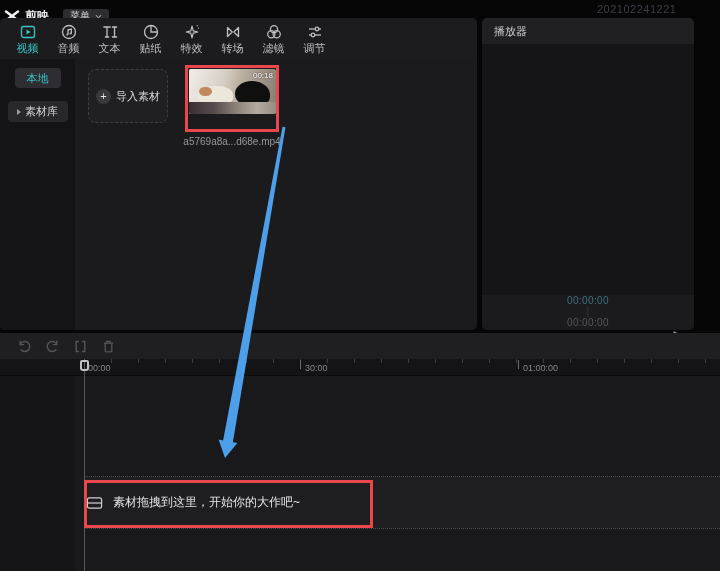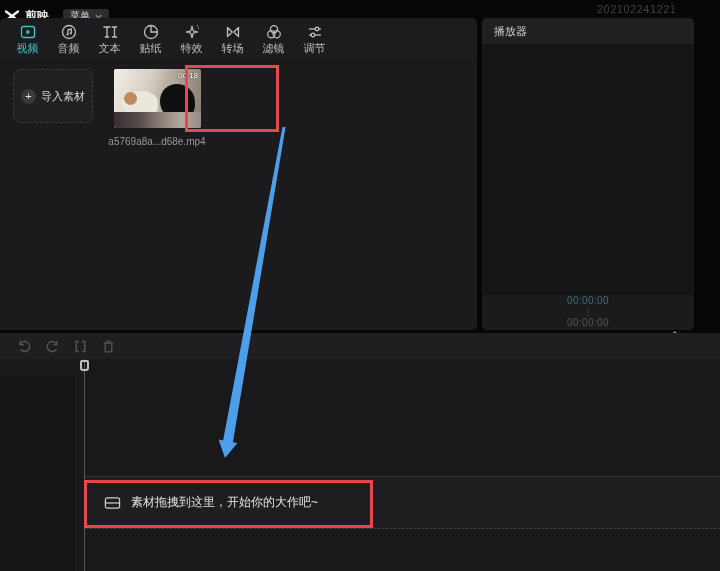--- a/index.html
+++ b/index.html
@@ -42,21 +42,21 @@
     border-top:3px solid transparent; border-bottom:3px solid transparent; }
 
   .media { flex:1; position:relative; background:#1b1b1d; border-radius:0 0 5px 0; }
   .import-btn { position:absolute; left:13px; top:10px; width:80px; height:54px;
     background:#202023; border:1px dashed #3e3e42; border-radius:8px;
     display:flex; align-items:center; justify-content:center; gap:5px;
     color:#d8d8dc; font-size:11px; font-family:inherit; cursor:pointer; }
   .plus-circle { width:15px; height:15px; border-radius:50%; background:#38383d;
     color:#e8e8e8; font-size:11px; line-height:15px; text-align:center; flex:0 0 15px; }
 
-  .clip { position:absolute; left:114px; top:10px; width:87px; height:59px;
+  .clip { position:absolute; left:114px; top:10px; width:87px; height:45px;
     border-radius:2px; overflow:hidden; cursor:pointer; }
   .thumb-wall { position:absolute; inset:0;
     background:linear-gradient(100deg,#ded7cc 0%,#cdc5b8 40%,#a89d8e 72%,#877c70 100%); }
   .thumb-light { position:absolute; inset:0;
     background:linear-gradient(115deg, rgba(255,255,255,.55) 0%, rgba(255,255,255,0) 50%); }
   .cat-black { position:absolute; right:7%; top:26%; width:40%; height:58%;
     background:#100f0f; border-radius:48% 52% 40% 50%; }
   .cat-white { position:absolute; left:9%; top:37%; width:42%; height:44%;
     background:#ece7dc; border-radius:58% 50% 42% 55%; }
   .cat-patch { position:absolute; left:11%; top:39%; width:15%; height:22%;
@@ -88,21 +88,21 @@
   .tl-tool { background:none; border:none; color:inherit; width:15px; height:15px; padding:0; }
   .tl-ruler { position:absolute; top:26px; left:0; right:0; height:17px;
     background:#141416; border-bottom:1px solid #0c0c0d; }
   .ticks { position:absolute; left:84px; right:0; top:0; height:4px;
     background:repeating-linear-gradient(to right,#3c3c3f 0 1px,transparent 1px 27px); }
   .rl { position:absolute; top:4px; font-size:9px; color:#85858b; }
   .major-tick { position:absolute; top:1px; width:1px; height:9px; background:#6a6a6e; }
   .gutter { position:absolute; left:0; top:43px; width:75px; bottom:0; background:#151517; }
   .dropzone { position:absolute; left:84px; right:0; top:143px; height:53px;
     background:#1e1e21; border-top:1px dotted #48484c; border-bottom:1px dotted #48484c;
-    display:flex; align-items:center; padding-left:20px; gap:10px;
+    display:flex; align-items:center; padding-left:2px; gap:10px;
     color:#e2e2e6; font-size:12px; }
   .dz-icon { width:17px; height:14px; color:#d0d0d4; flex:0 0 17px; }
   .playhead-line { position:absolute; left:84px; top:26px; width:1px; bottom:0; background:#58585c; }
   .playhead-handle { position:absolute; left:80px; top:27px; width:9px; height:11px;
     border:2px solid #c2c2c6; border-radius:2px 2px 3px 3px; background:transparent; cursor:grab; }
 
   
   .ann-red { position:absolute; border:3px solid #e8484d; pointer-events:none; }
   .ann-red-thumb { left:185px; top:65px; width:94px; height:67px; }
   .ann-red-drop  { left:84px; top:480px; width:289px; height:48px; }
@@ -185,20 +185,29 @@
         <path d="M3 6 H15"></path>
           <circle cx="11" cy="6" r="1.8" fill="#1c1c1e"></circle>
         <path d="M3 12 H15"></path>
           <circle cx="7" cy="12" r="1.8" fill="#1c1c1e"></circle>
       </svg>
       <span class="tlbl">调节</span>
     </button>
   </nav>
 
   <div class="left-body">
+    <aside class="sidebar">
+      <button class="side-btn btn-local">
+        <span>本地</span>
+      </button>
+      <button class="side-btn btn-library">
+        <span class="lib-arrow"></span>
+        <span>素材库</span>
+      </button>
+    </aside>
 
     <div class="media">
       <button class="import-btn">
         <span class="plus-circle">+</span>
         <span>导入素材</span>
       </button>
 
       <div class="clip">
         <div class="thumb-wall"></div>
         <div class="thumb-light"></div>
@@ -248,20 +257,28 @@
     </button>
     <button class="tl-tool">
       <svg viewBox="0 0 15 15" fill="none" stroke="currentColor" stroke-width="1.3">
         <path d="M2.8 4.2 H12.2"></path>
           <path d="M4.2 4.2 V12 Q4.2 12.8 5 12.8 H10 Q10.8 12.8 10.8 12 V4.2"></path>
         <path d="M5.8 4 V2.4 H9.2 V4"></path>
       </svg>
     </button>
   </div>
 
+  <div class="tl-ruler">
+    <div class="ticks"></div>
+    <span class="rl" style="left:88px">00:00</span>
+    <span class="major-tick" style="left:300px"></span>
+    <span class="rl" style="left:305px">30:00</span>
+    <span class="major-tick" style="left:518px"></span>
+    <span class="rl" style="left:523px">01:00:00</span>
+  </div>
 
   <div class="gutter"></div>
 
   <div class="dropzone">
     <svg class="dz-icon" viewBox="0 0 18 14" fill="none" stroke="currentColor" stroke-width="1.3">
       <rect x="1.5" y="1.5" width="15" height="11" rx="2"></rect>
         <path d="M1.5 7 H16.5"></path>
     </svg>
     <span>素材拖拽到这里，开始你的大作吧~</span>
   </div>

